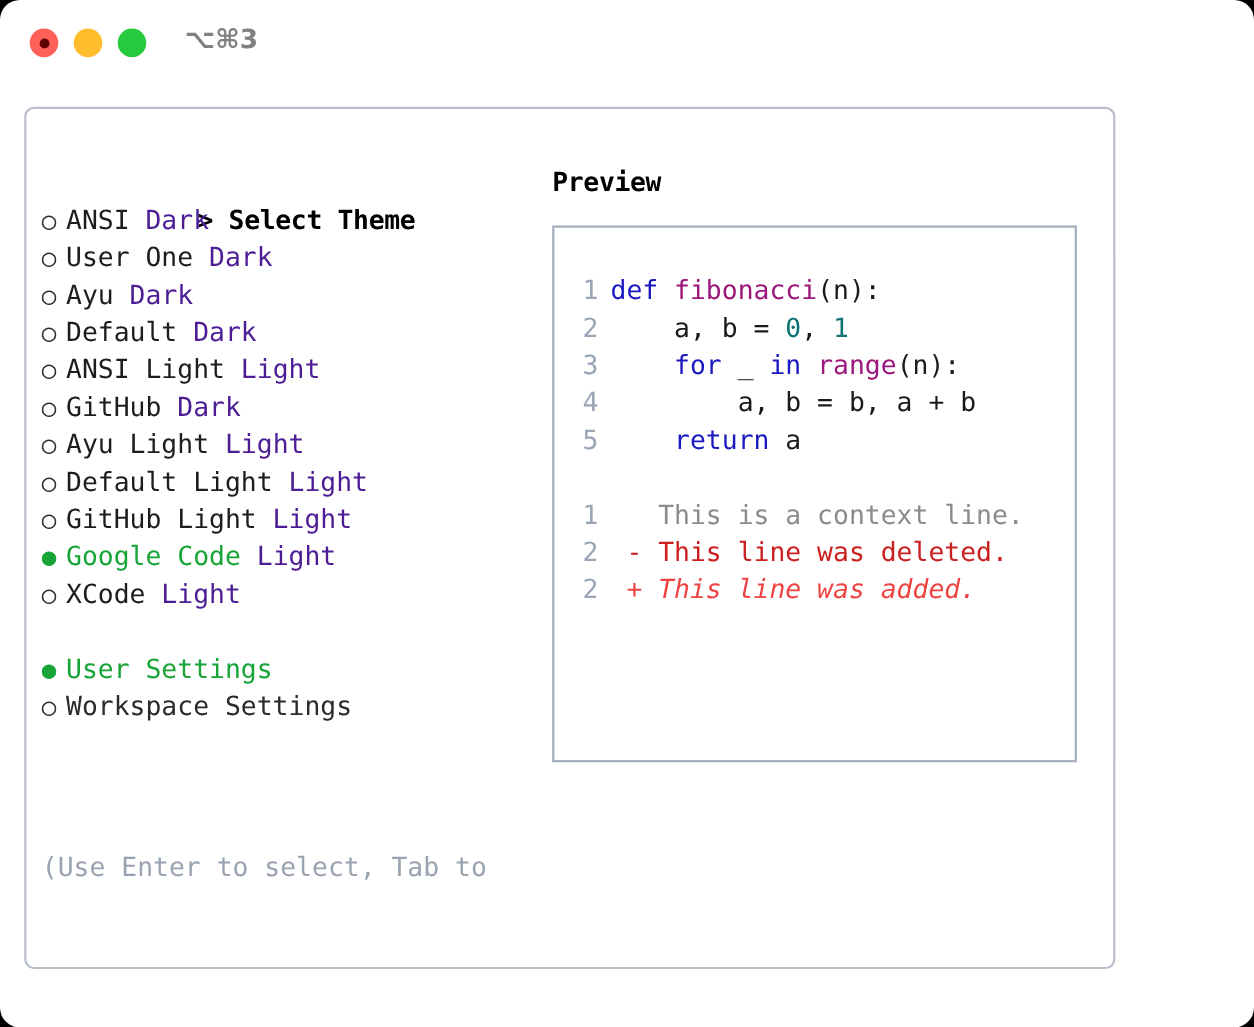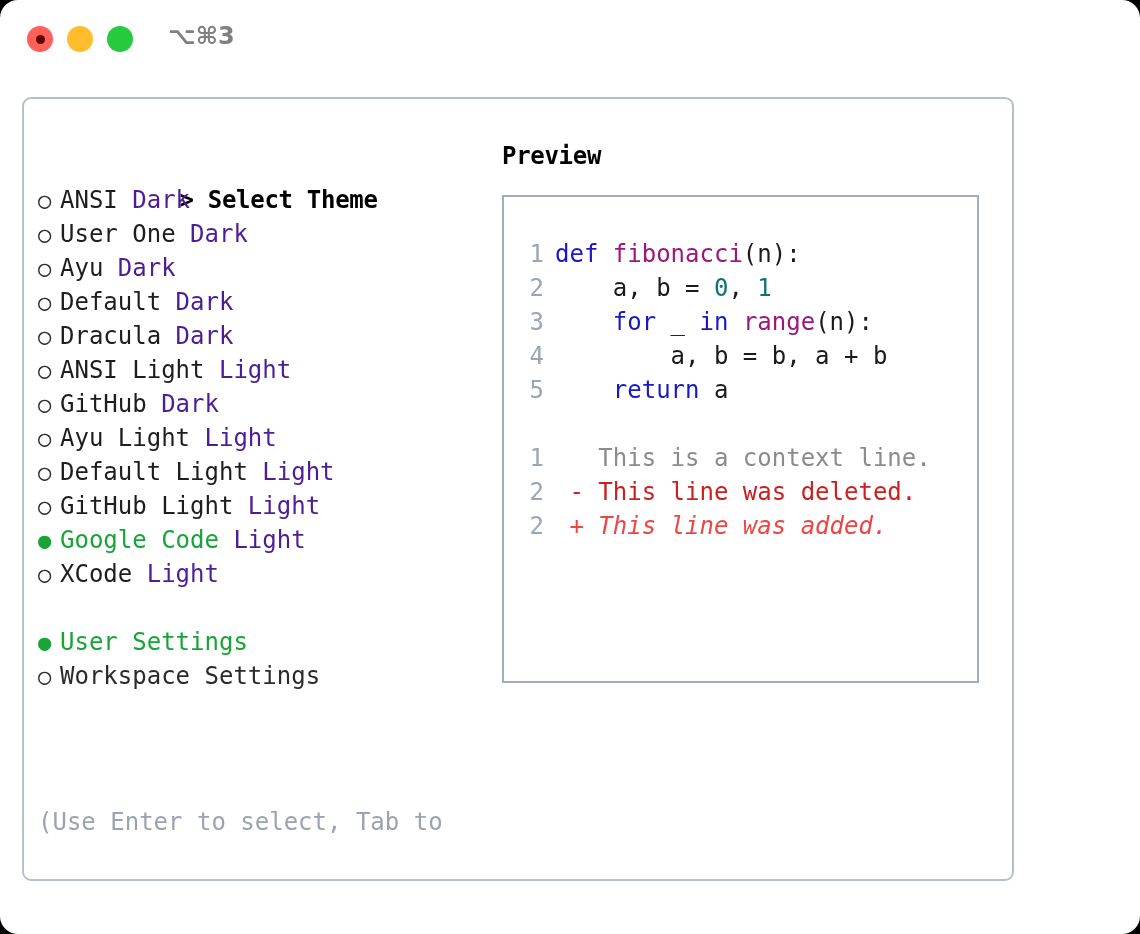--- a/index.html
+++ b/index.html
@@ -149,21 +149,21 @@
     line-height: 34px;
     color: #9aa3b1;
     white-space: pre;
     width: 410px;
   }
 
   
   .right-col {
     position: absolute;
     left: 478px;
-    top: 40px;
+    top: 50px;
     width: 500px;
   }
 
   .preview-title {
     font-size: 24px;
     line-height: 34px;
     font-weight: 700;
     color: #000000;
     letter-spacing: -0.3px;
     margin-left: 0px;
@@ -225,21 +225,20 @@
 
         <div class="list-line header-line">
           <span class="caret">&gt;</span><span> </span><span>Select Theme</span>
         </div>
 
         <div id="theme-list">
             <div class="list-line"><span class="bullet bullet-off">○</span><span class="theme-name">ANSI</span><span class="theme-cat"> Dark</span></div>
             <div class="list-line"><span class="bullet bullet-off">○</span><span class="theme-name">User One</span><span class="theme-cat"> Dark</span></div>
             <div class="list-line"><span class="bullet bullet-off">○</span><span class="theme-name">Ayu</span><span class="theme-cat"> Dark</span></div>
             <div class="list-line"><span class="bullet bullet-off">○</span><span class="theme-name">Default</span><span class="theme-cat"> Dark</span></div>
-            <div class="list-line"><span class="bullet bullet-off">○</span><span class="theme-name">Dracula</span><span class="theme-cat"> Dark</span></div>
             <div class="list-line"><span class="bullet bullet-off">○</span><span class="theme-name">ANSI Light</span><span class="theme-cat"> Light</span></div>
             <div class="list-line"><span class="bullet bullet-off">○</span><span class="theme-name">GitHub</span><span class="theme-cat"> Dark</span></div>
             <div class="list-line"><span class="bullet bullet-off">○</span><span class="theme-name">Ayu Light</span><span class="theme-cat"> Light</span></div>
             <div class="list-line"><span class="bullet bullet-off">○</span><span class="theme-name">Default Light</span><span class="theme-cat"> Light</span></div>
             <div class="list-line"><span class="bullet bullet-off">○</span><span class="theme-name">GitHub Light</span><span class="theme-cat"> Light</span></div>
             <div class="list-line"><span class="bullet bullet-on">●</span><span class="theme-name sel">Google Code</span><span class="theme-cat"> Light</span></div>
             <div class="list-line"><span class="bullet bullet-off">○</span><span class="theme-name">XCode</span><span class="theme-cat"> Light</span></div>
           </div>
 
         <div class="spacer-line"></div>

